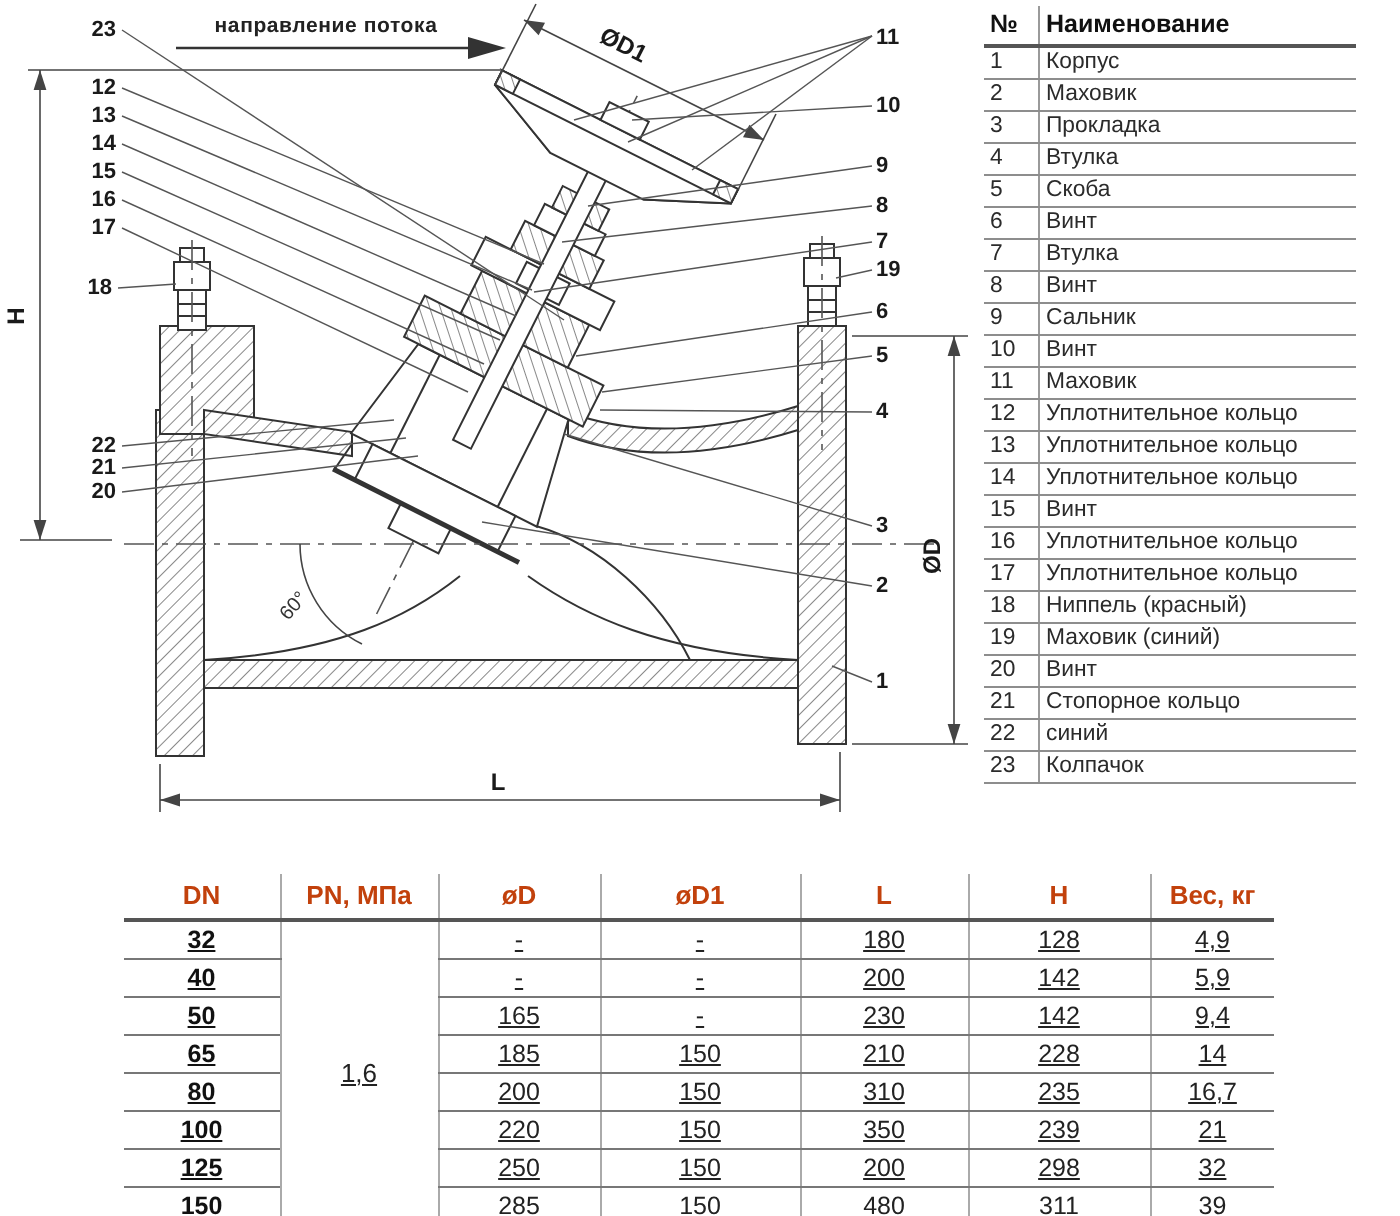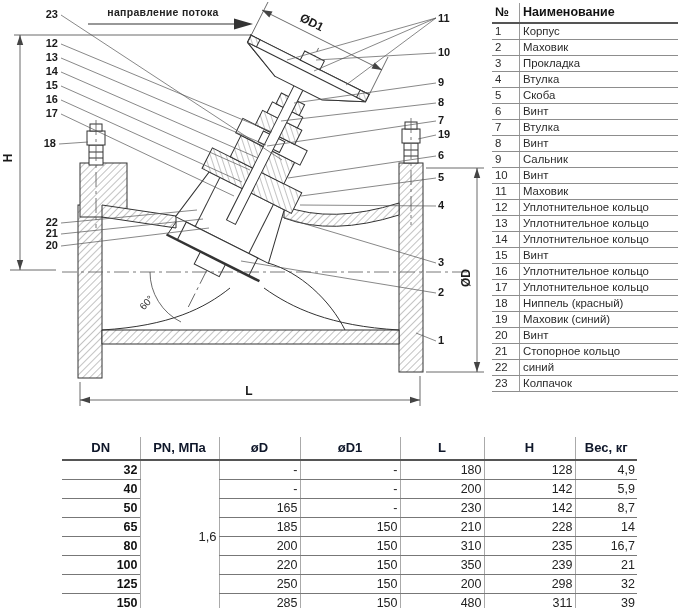--- a/index.html
+++ b/index.html
@@ -21,27 +21,27 @@
   }
   table.parts td {
     font-size:11.4px; line-height:13px; padding:1px 3px; border-bottom:1px solid #8d8d8d;
     white-space:nowrap; color:#2b2b2b;
   }
   table.parts .cnum { width:21px; border-right:1px solid #9a9a9a; }
 
   
   table.dims { position:absolute; left:62px; top:437px; border-collapse:collapse; table-layout:fixed; }
   table.dims th {
-    font-size:13px; padding:3px 2px 4px; border-bottom:2px solid #555; color:#0f172a;
+    font-size:13px; padding:3px 2px 4px; border-bottom:2px solid #555; color:#c2410c;
     text-align:center; white-space:nowrap;
   }
   table.dims th:not(:first-child), table.dims td:not(:first-child) { border-left:1px solid #aaa; }
   table.dims td {
-    font-size:12.5px; line-height:14px; height:16px; padding:1px 2px; text-align:right;
-    border-bottom:1px solid #777; color:#222;
+    font-size:12.5px; line-height:14px; height:16px; padding:1px 2px; text-align:center;
+    border-bottom:1px solid #777; color:#222;text-decoration:underline;
   }
   table.dims td.dn { font-weight:bold; color:#111; }
   table.dims td.pn { border-bottom:2px solid #666; font-size:13px; }
   table.dims tr:last-child td { border-bottom:2px solid #666; }
 </style>
 </head>
 <body>
 
 <svg width="492" height="432" viewBox="0 0 492 432" style="position:absolute;left:0;top:0;">
   <defs>
@@ -359,21 +359,21 @@
         <td>200</td>
         <td>142</td>
         <td>5,9</td>
       </tr>
       <tr>
         <td class="dn">50</td>
         <td>165</td>
         <td>-</td>
         <td>230</td>
         <td>142</td>
-        <td>8,7</td>
+        <td>9,4</td>
       </tr>
       <tr>
         <td class="dn">65</td>
         <td>185</td>
         <td>150</td>
         <td>210</td>
         <td>228</td>
         <td>14</td>
       </tr>
       <tr>

